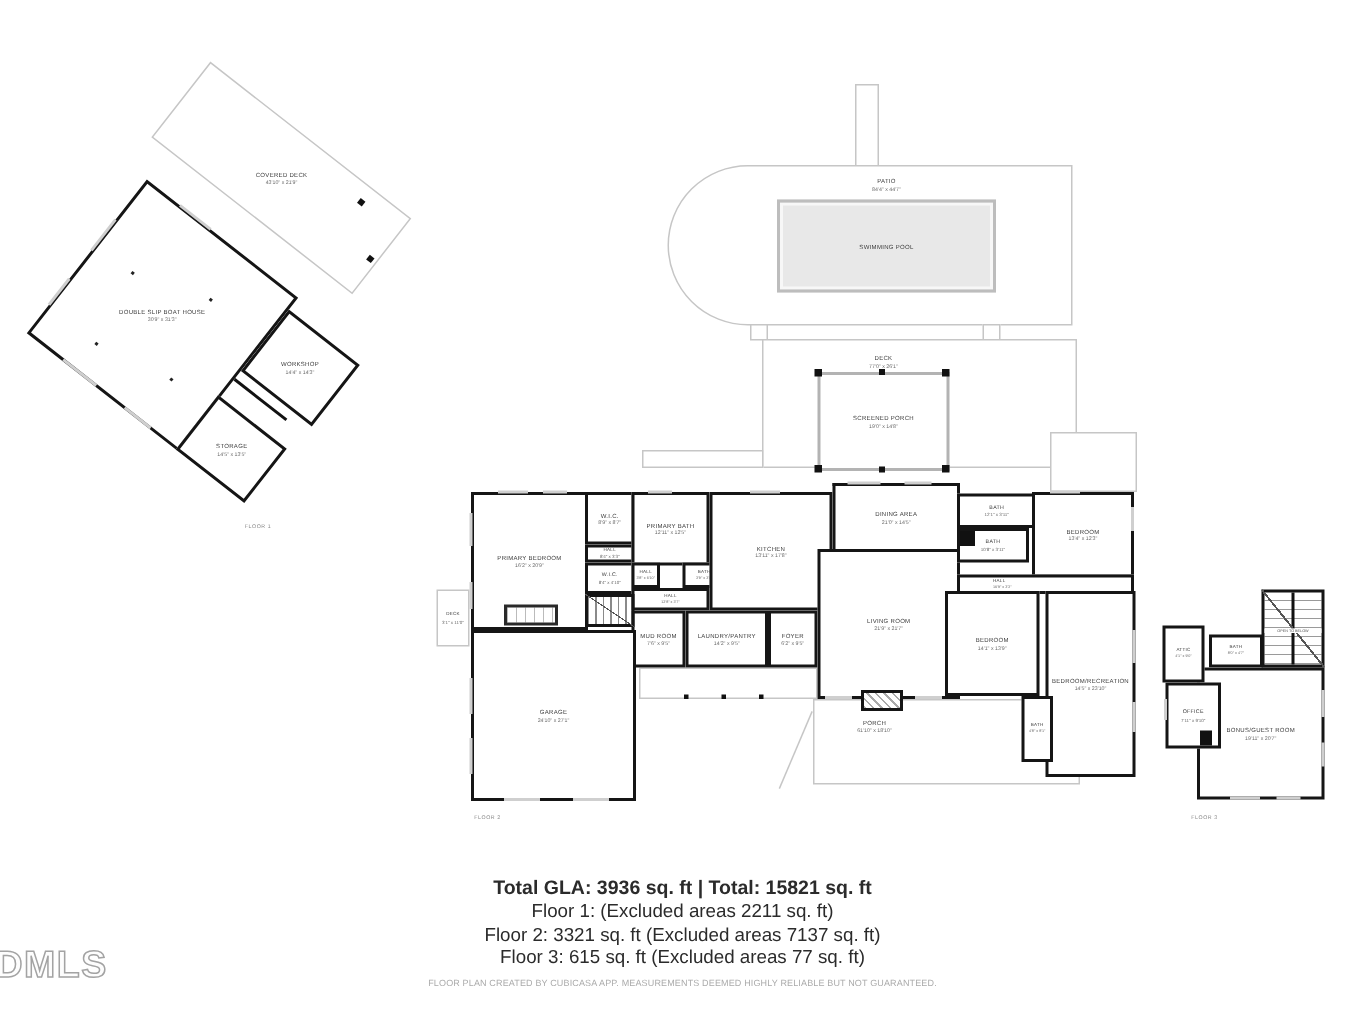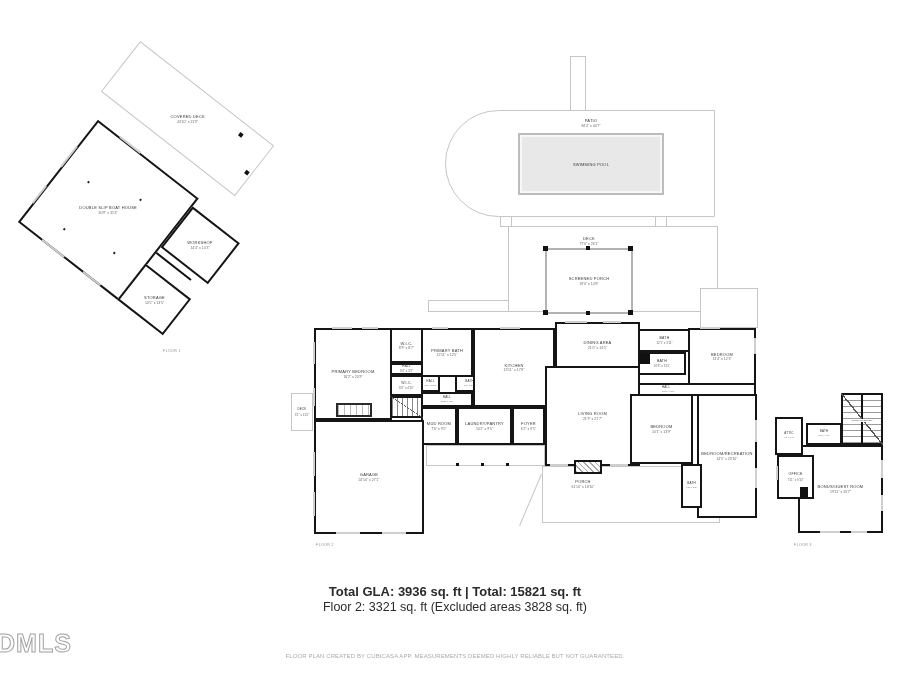--- a/index.html
+++ b/index.html
@@ -260,16 +260,18 @@
 <div class="note" style="left:843px;top:419px;width:38px">OPEN TO BELOW</div>
 <div class="w" style="left:881px;top:460px;width:2px;height:18px"></div>
 <div class="w" style="left:881px;top:495px;width:2px;height:16px"></div>
 <div class="w" style="left:820px;top:531px;width:20px;height:2px"></div>
 <div class="w" style="left:851px;top:531px;width:16px;height:2px"></div>
 <div class="w" style="left:776px;top:466px;width:2px;height:14px"></div>
 <div class="flab" style="left:781px;top:543px;width:44px">FLOOR 3</div>
 
 <div class="summary">
   <div class="t">Total GLA: 3936 sq. ft | Total: 15821 sq. ft</div>
-  <div class="l">Floor 2: 3321 sq. ft (Excluded areas 3828 sq. ft)</div>
+  <div class="l">Floor 1: (Excluded areas 2211 sq. ft)</div>
+  <div class="l">Floor 2: 3321 sq. ft (Excluded areas 7137 sq. ft)</div>
+  <div class="l">Floor 3: 615 sq. ft (Excluded areas 77 sq. ft)</div>
 </div>
 <div class="disc">FLOOR PLAN CREATED BY CUBICASA APP. MEASUREMENTS DEEMED HIGHLY RELIABLE BUT NOT GUARANTEED.</div>
 <div class="logo">DMLS</div>
 
 </body></html>

